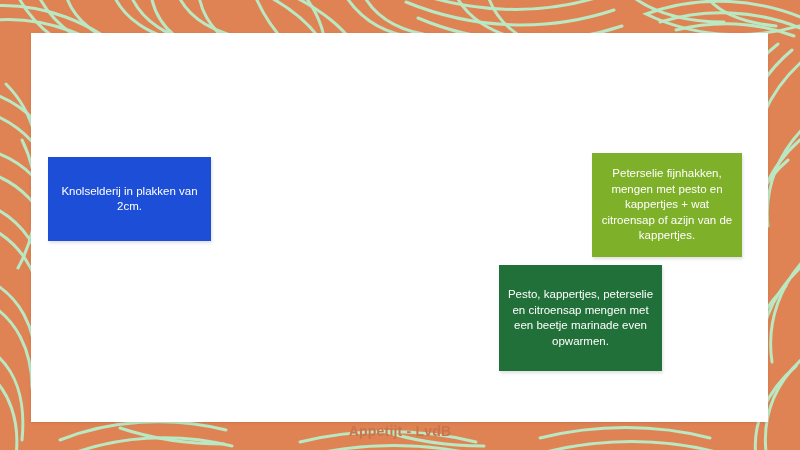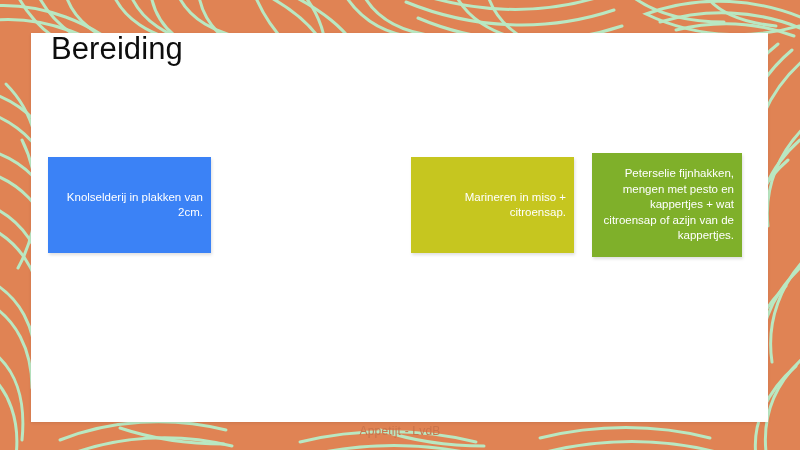--- a/index.html
+++ b/index.html
@@ -64,34 +64,34 @@
     color: #FFFFFF;
     font-size: 11.5px;
     line-height: 15.5px;
     text-align: center;
     font-weight: 400;
     box-shadow: 1px 2px 3px rgba(0,0,0,0.13);
   }
   .step-box .step-text {
     display: block;
     width: 100%;
-    text-align: right;
   }
 
   
   #footer-credit {
     position: absolute;
     left: 0;
     top: 426px;
     width: 800px;
     text-align: center;
-    font-size: 12px;
+    font-size: 14px;
     line-height: 10px;
     color: #C9744C;
     letter-spacing: 0.2px;
+    font-weight: bold;
   }
 </style>
 </head>
 <body>
 
 <div id="slide">
 
   <svg id="leaf-bg" viewBox="0 0 800 450" preserveAspectRatio="none" xmlns="http://www.w3.org/2000/svg">
     <g stroke="#B9E8C2" fill="none" stroke-width="3" stroke-linecap="round">
 
@@ -155,33 +155,32 @@
       <path d="M306 456 C 362 442, 426 442, 482 456"></path>
       <path d="M540 438 C 596 424, 656 424, 710 438"></path>
       <path d="M546 452 C 602 438, 662 438, 716 452"></path>
       <path d="M120 428 C 150 438, 186 444, 224 444"></path>
       <path d="M380 430 C 410 440, 446 446, 484 446"></path>
     </g>
   </svg>
 
   <div id="card"></div>
 
-  <div id="page-title">Bereiding</div>
 
-  <div class="step-box" style="left:48px; top:157px; width:163px; height:96px; background:#3b82f6;">
+  <div class="step-box" style="left:48px; top:157px; width:163px; height:84px; background:#1d4ed8;">
     <span class="step-text">Knolselderij in plakken van 2cm.</span>
   </div>
 
 
-  <div class="step-box" style="left:411px; top:157px; width:163px; height:96px; background:#C6C61F;">
-    <span class="step-text">Marineren in miso + citroensap.</span>
-  </div>
 
   <div class="step-box" style="left:592px; top:153px; width:150px; height:104px; background:#7FB02A;">
     <span class="step-text">Peterselie fijnhakken, mengen met pesto en kappertjes + wat citroensap of azijn van de kappertjes.</span>
   </div>
 
 
 
+  <div class="step-box" style="left:499px; top:265px; width:163px; height:106px; background:#217039;">
+    <span class="step-text">Pesto, kappertjes, peterselie en citroensap mengen met een beetje marinade even opwarmen.</span>
+  </div>
 
   <div id="footer-credit">Appetijt - LvdB</div>
 
 </div>
 
 </body></html>

